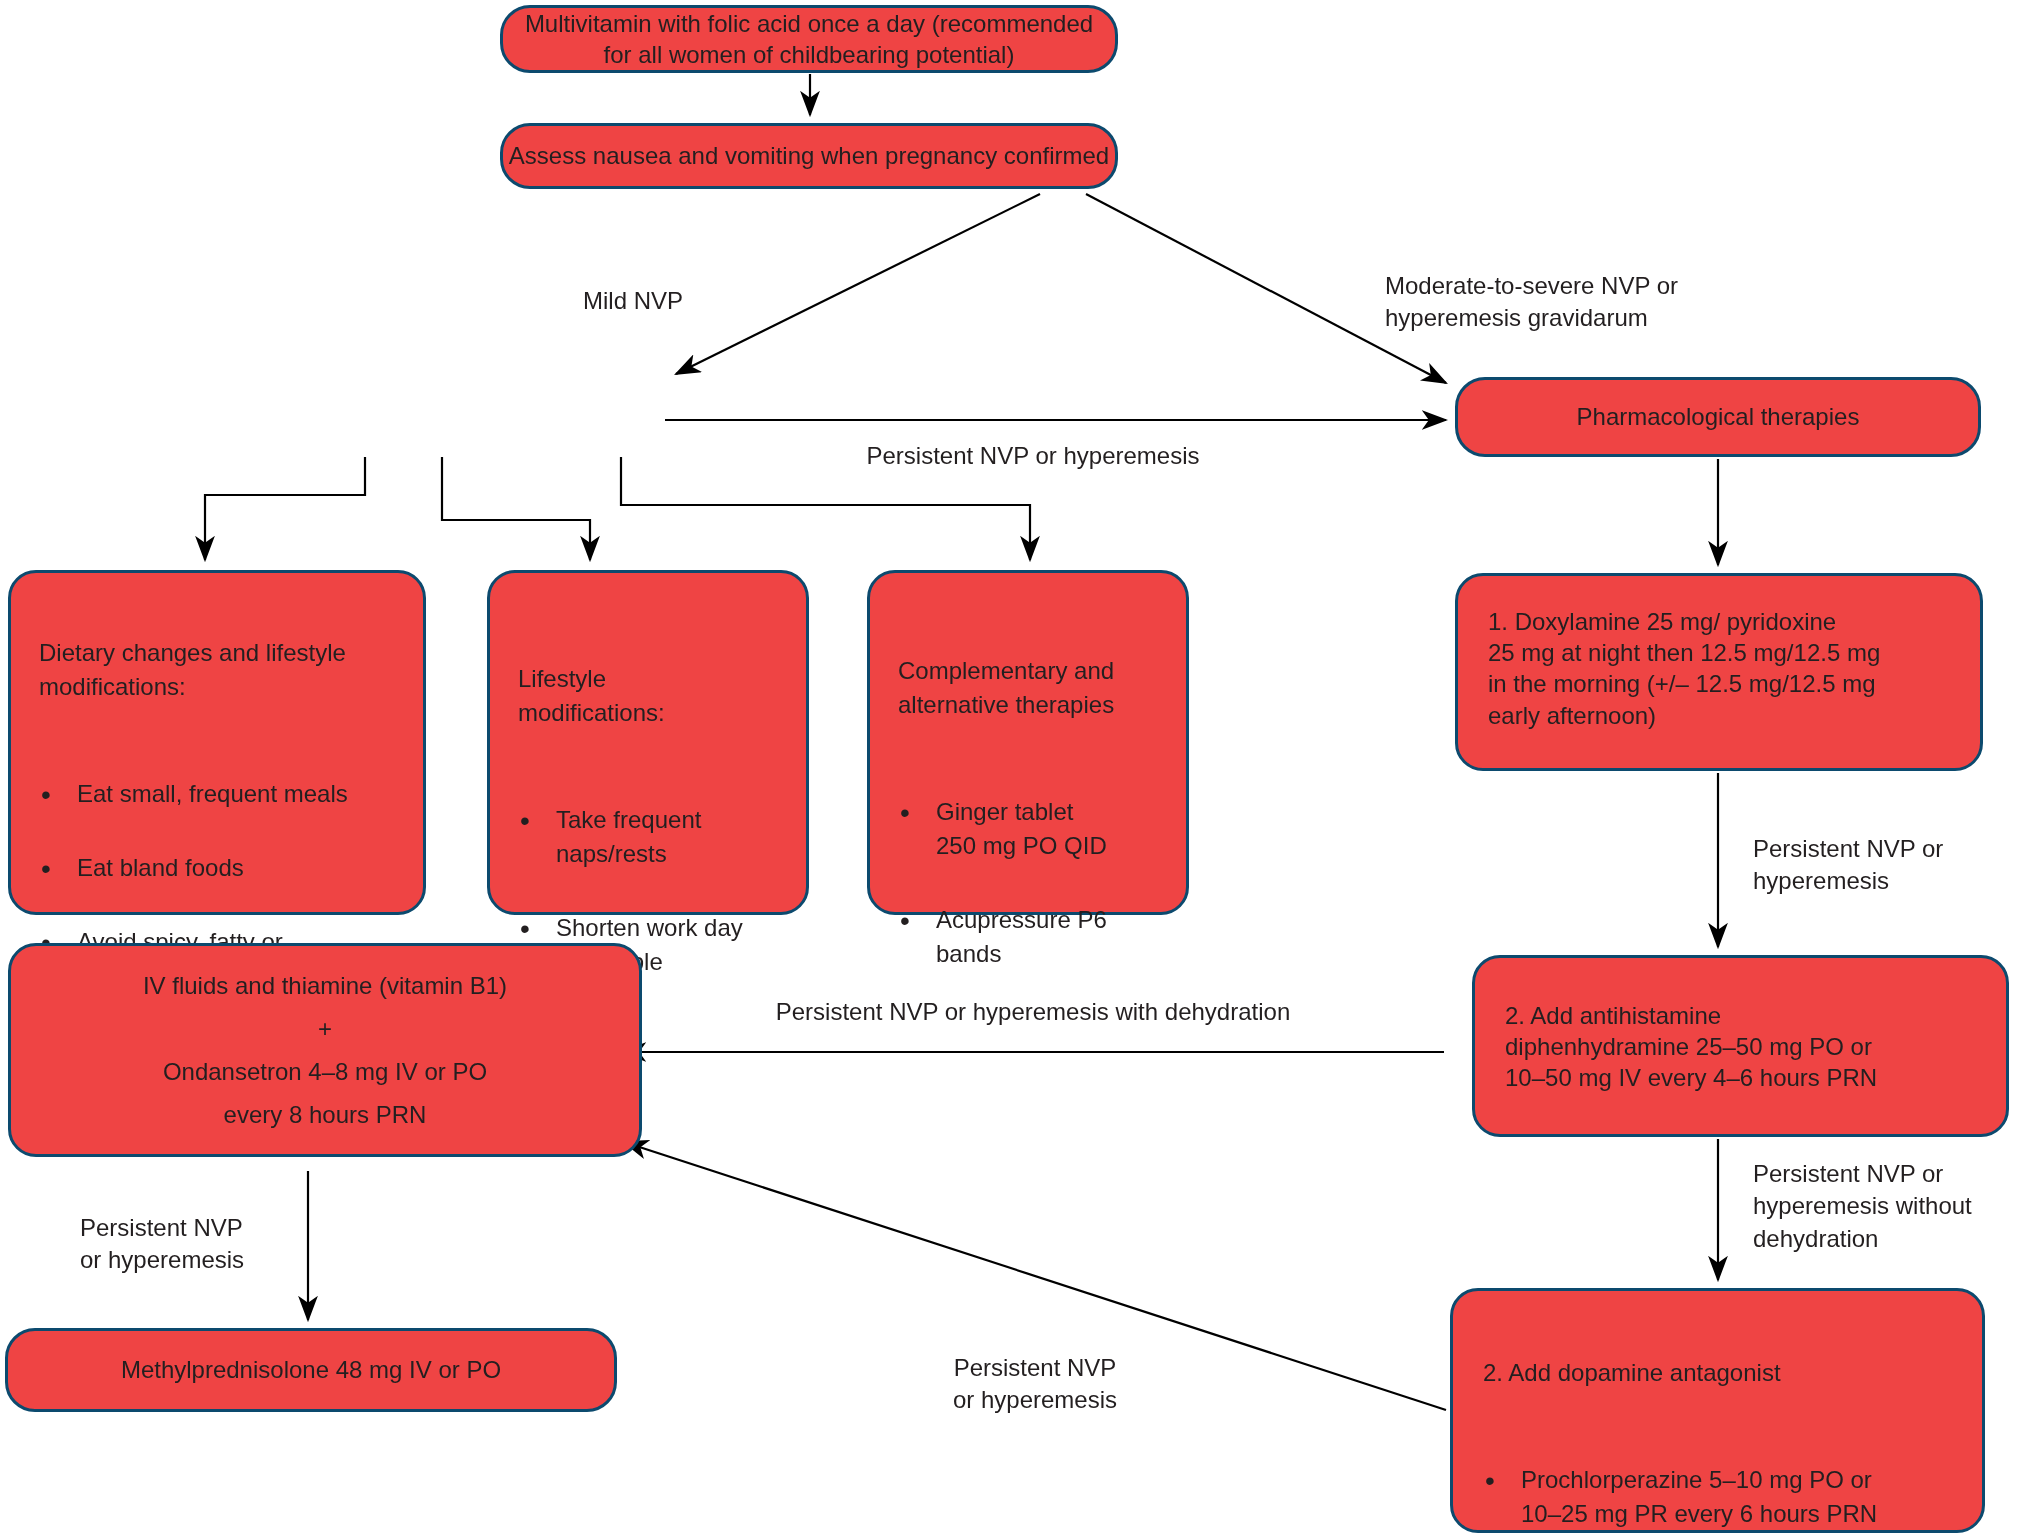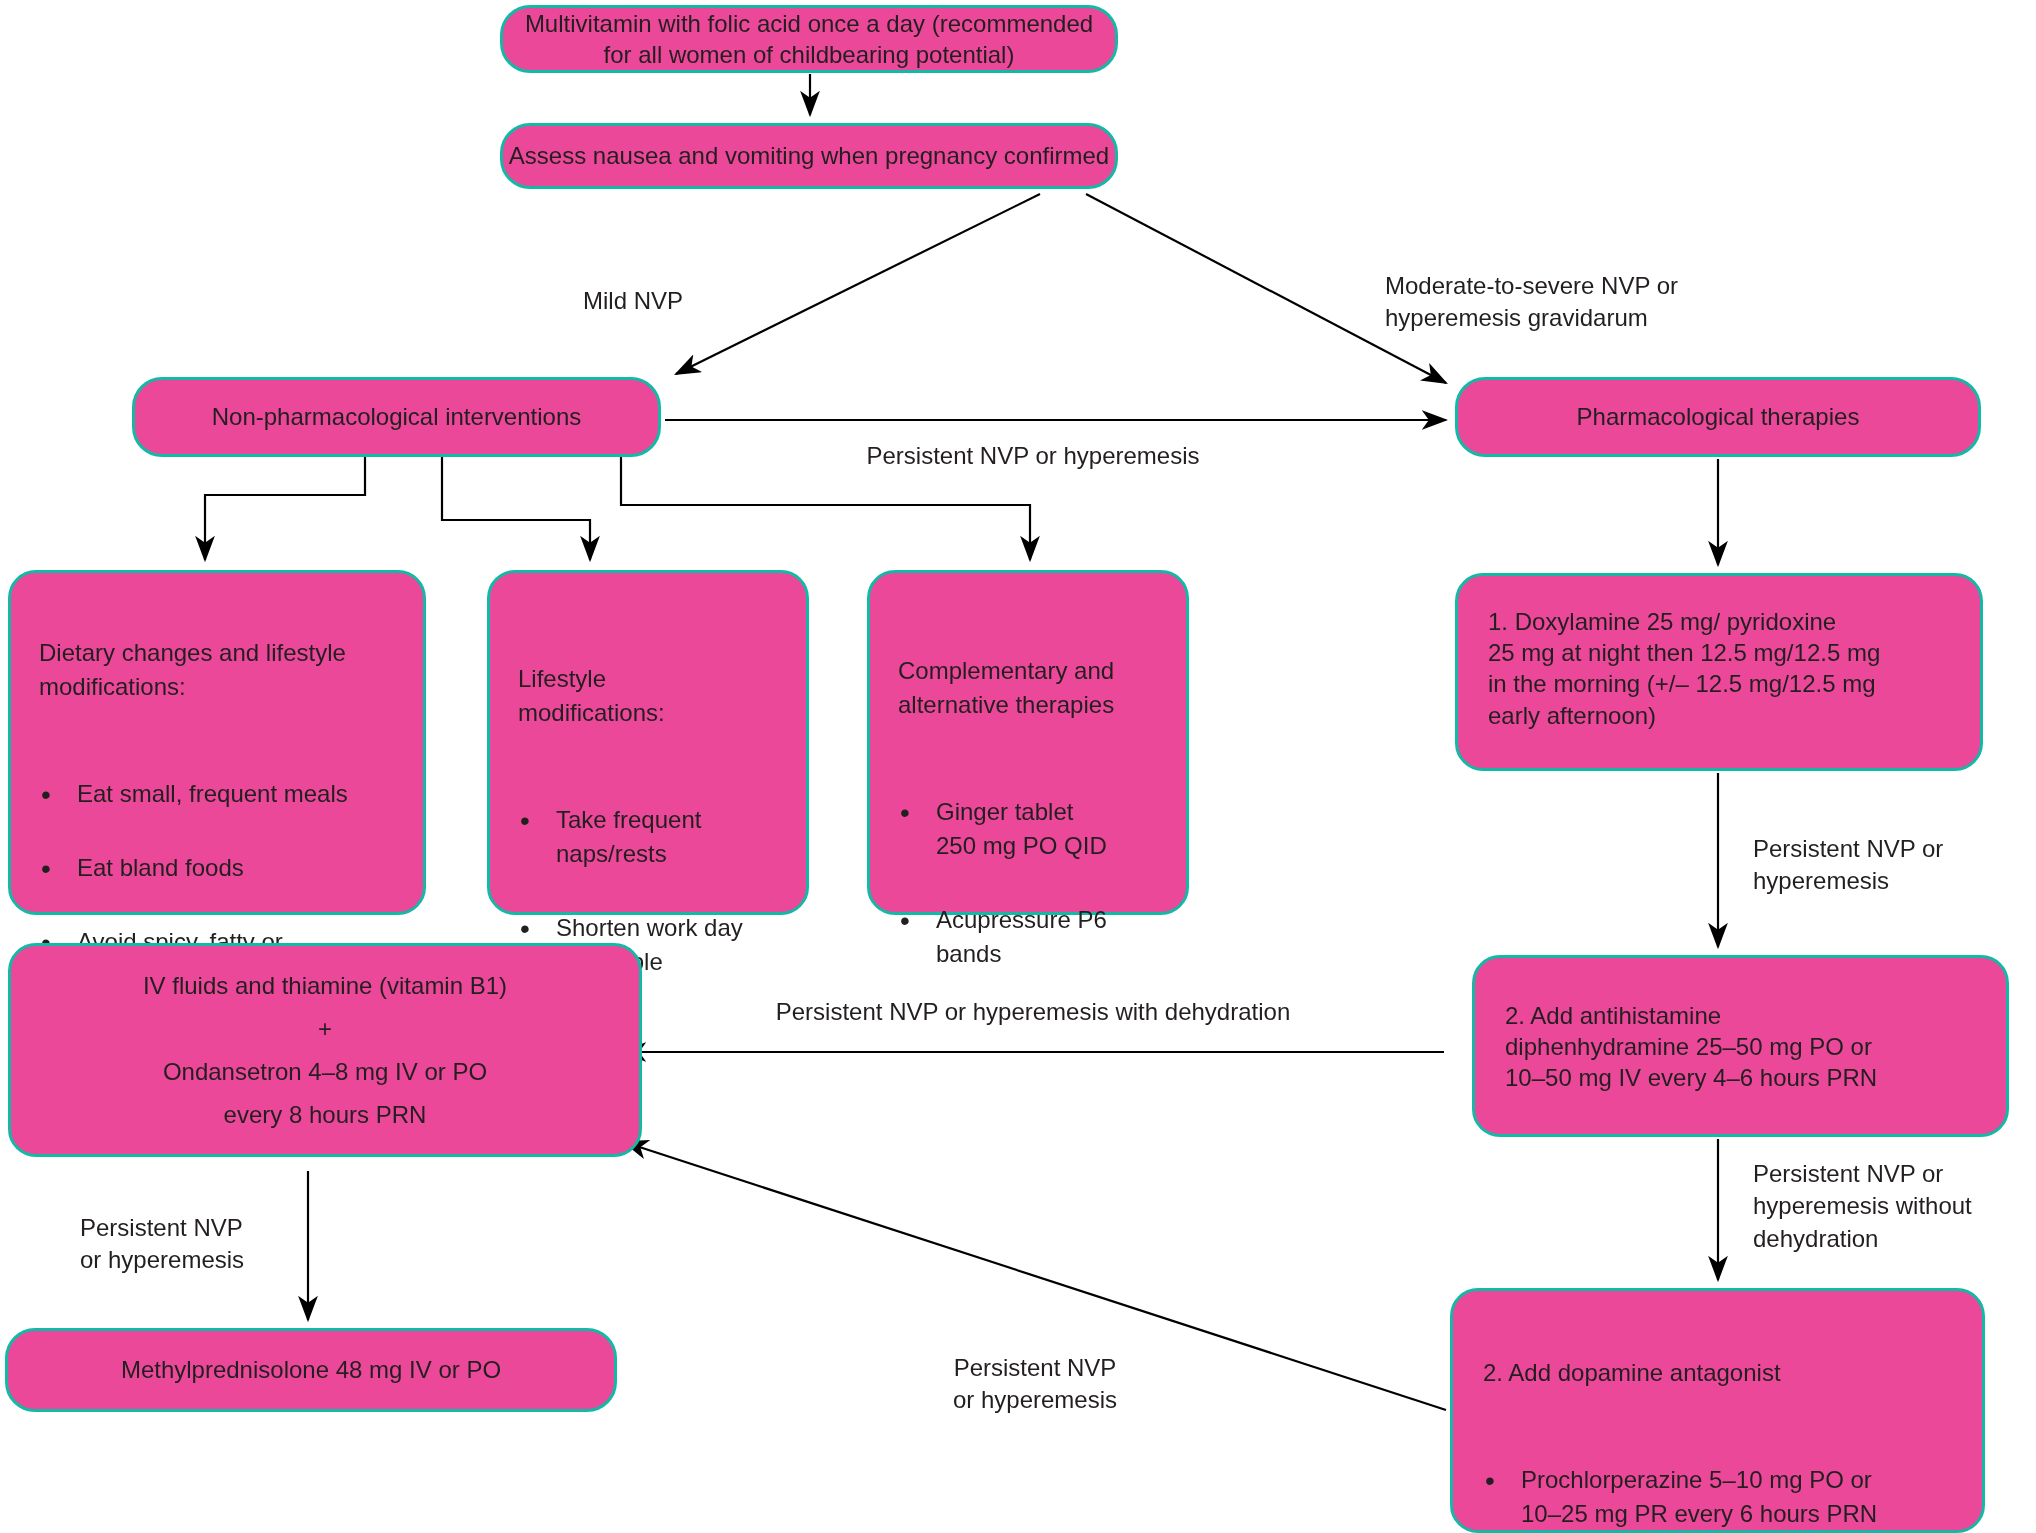--- a/index.html
+++ b/index.html
@@ -6,21 +6,21 @@
   body{
     width:2036px;height:1533px;background:#ffffff;
     font-family:"Liberation Sans", sans-serif;
     color:#231f20;
   }
   #canvas{position:relative;width:2036px;height:1533px;overflow:hidden;}
   #arrows{position:absolute;left:0;top:0;width:2036px;height:1533px;}
 
   .box{
     position:absolute;box-sizing:border-box;
-    background:#ec4899;border:3px solid #14b8a6;
+    background:#ef4444;border:3px solid #0c4a6e;
     font-size:24px;line-height:1.3;color:#231f20;
     white-space:pre-line;
   }
   .pill{border-radius:30px;display:flex;align-items:center;justify-content:center;text-align:center;}
   .card{border-radius:28px;}
   .center-text{display:flex;align-items:center;justify-content:center;text-align:center;}
 
   .lbl{
     position:absolute;font-size:24px;line-height:1.35;color:#231f20;
     white-space:pre-line;
@@ -87,21 +87,20 @@
       <polyline points="442,457 442,520 590,520 590,560" marker-end="url(#ah)"></polyline>
       <polyline points="621,457 621,505 1030,505 1030,560" marker-end="url(#ah)"></polyline>
     </g>
   </svg>
 
   <div class="box pill" id="b-multivitamin">Multivitamin with folic acid once a day (recommended
 for all women of childbearing potential)</div>
 
   <div class="box pill" id="b-assess">Assess nausea and vomiting when pregnancy confirmed</div>
 
-  <div class="box pill" id="b-nonpharm">Non-pharmacological interventions</div>
 
   <div class="box pill" id="b-pharm">Pharmacological therapies</div>
 
   <div class="box card" id="b-dietary">
     <div class="btitle">Dietary changes and lifestyle
 modifications:</div>
     <ul class="blist">
       <li>Eat small, frequent meals</li>
       <li>Eat bland foods</li>
       <li>Avoid spicy, fatty or

